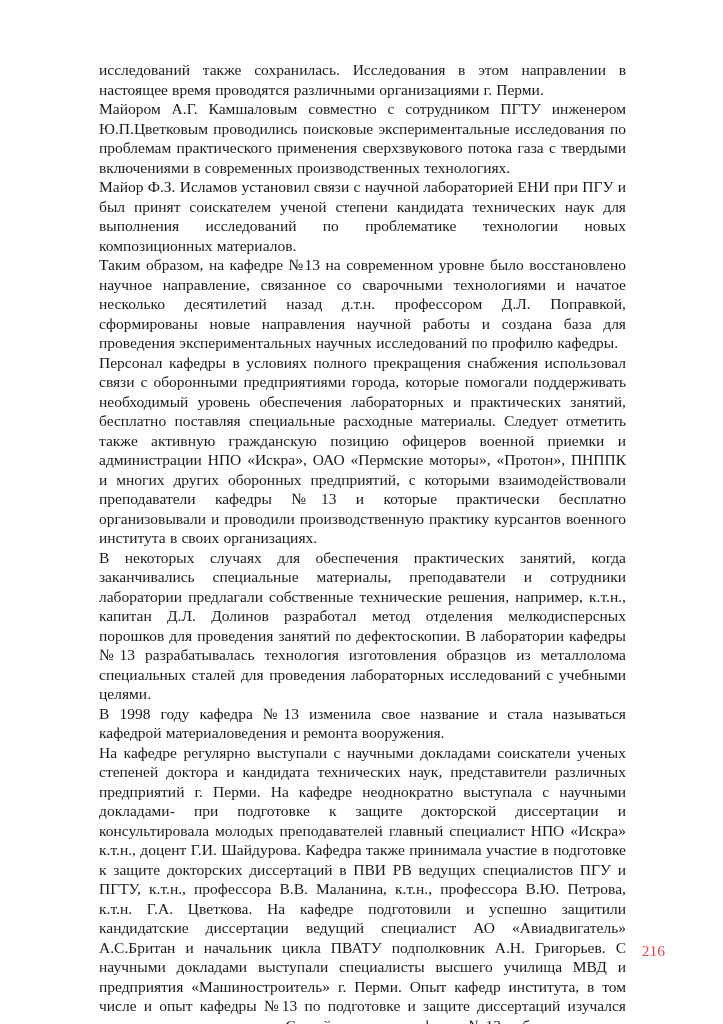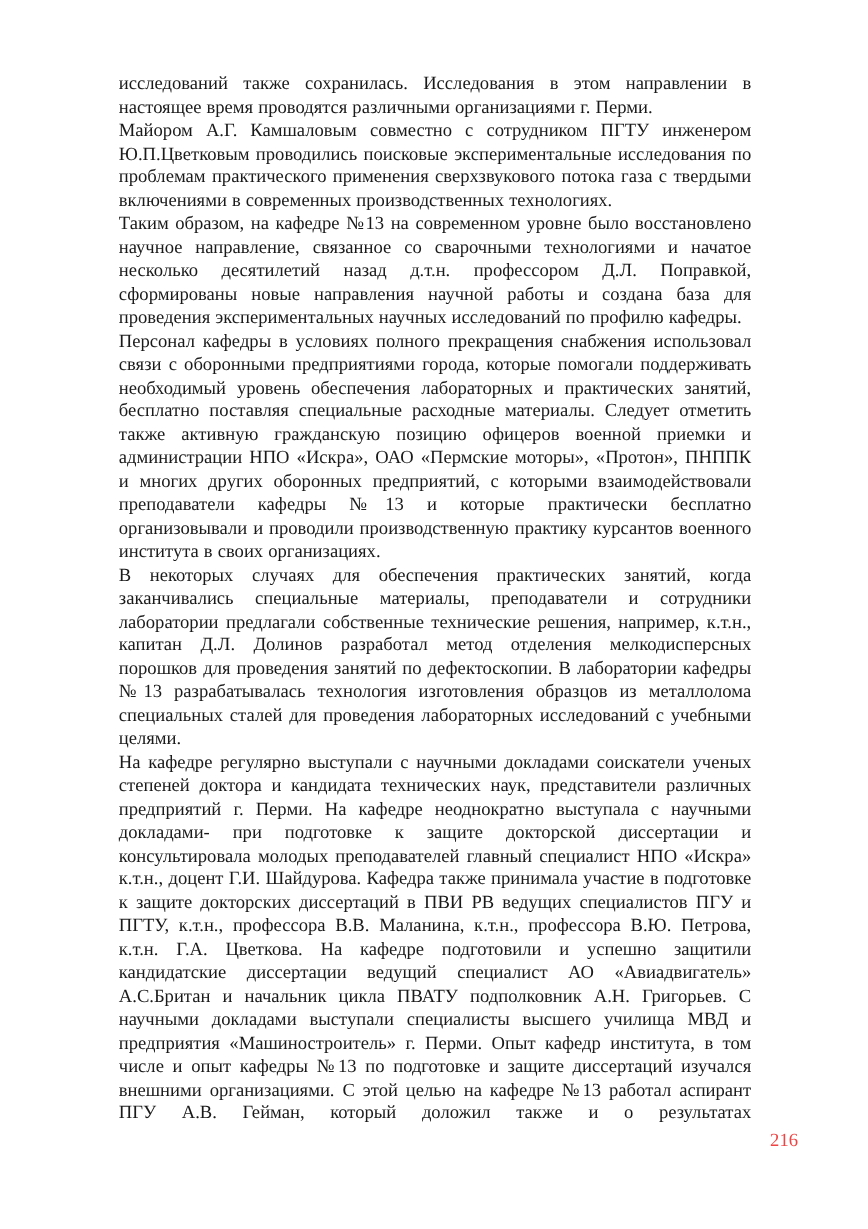--- a/index.html
+++ b/index.html
@@ -44,19 +44,21 @@
     color: #ef4444;
   }
 </style>
 </head>
 <body>
 
 <div class="page">
   <div class="content">
     <p class="para">исследований также сохранилась. Исследования в этом направлении в настоящее время проводятся различными организациями г. Перми.</p>
     <p class="para">Майором А.Г. Камшаловым совместно с сотрудником ПГТУ инженером Ю.П.Цветковым проводились поисковые экспериментальные исследования по проблемам практического применения сверхзвукового потока газа с твердыми включениями в современных производственных технологиях.</p>
+    <p class="para">Майор Ф.З. Исламов установил связи с научной лабораторией ЕНИ при ПГУ и был принят соискателем ученой степени кандидата технических наук для выполнения исследований по проблематике технологии новых композиционных материалов.</p>
     <p class="para">Таким образом, на кафедре №13 на современном уровне было восстановлено научное направление, связанное со сварочными технологиями и начатое несколько десятилетий назад д.т.н. профессором Д.Л. Поправкой, сформированы новые направления научной работы и создана база для проведения экспериментальных научных исследований по профилю кафедры.</p>
     <p class="para">Персонал кафедры в условиях полного прекращения снабжения использовал связи с оборонными предприятиями города, которые помогали поддерживать необходимый уровень обеспечения лабораторных и практических занятий, бесплатно поставляя специальные расходные материалы. Следует отметить также активную гражданскую позицию офицеров военной приемки и администрации НПО «Искра», ОАО «Пермские моторы», «Протон», ПНППК и многих других оборонных предприятий, с которыми взаимодействовали преподаватели кафедры №13 и которые практически бесплатно организовывали и проводили производственную практику курсантов военного института в своих организациях.</p>
     <p class="para">В некоторых случаях для обеспечения практических занятий, когда заканчивались специальные материалы, преподаватели и сотрудники лаборатории предлагали собственные технические решения, например, к.т.н., капитан Д.Л. Долинов разработал метод отделения мелкодисперсных порошков для проведения занятий по дефектоскопии. В лаборатории кафедры №13 разрабатывалась технология изготовления образцов из металлолома специальных сталей для проведения лабораторных исследований с учебными целями.</p>
+    <p class="para">В 1998 году кафедра №13 изменила свое название и стала называться кафедрой материаловедения и ремонта вооружения.</p>
     <p class="para continues">На кафедре регулярно выступали с научными докладами соискатели ученых степеней доктора и кандидата технических наук, представители различных предприятий г. Перми. На кафедре неоднократно выступала с научными докладами- при подготовке к защите докторской диссертации и консультировала молодых преподавателей главный специалист НПО «Искра» к.т.н., доцент Г.И. Шайдурова. Кафедра также принимала участие в подготовке к защите докторских диссертаций в ПВИ РВ ведущих специалистов ПГУ и ПГТУ, к.т.н., профессора В.В. Маланина, к.т.н., профессора В.Ю. Петрова, к.т.н. Г.А. Цветкова. На кафедре подготовили и успешно защитили кандидатские диссертации ведущий специалист АО «Авиадвигатель» А.С.Британ и начальник цикла ПВАТУ подполковник А.Н. Григорьев. С научными докладами выступали специалисты высшего училища МВД и предприятия «Машиностроитель» г. Перми. Опыт кафедр института, в том числе и опыт кафедры №13 по подготовке и защите диссертаций изучался внешними организациями. С этой целью на кафедре №13 работал аспирант ПГУ А.В. Гейман, который доложил также и о результатах</p>
   </div>
   <div class="page-number">216</div>
 </div>
 
 </body></html>

